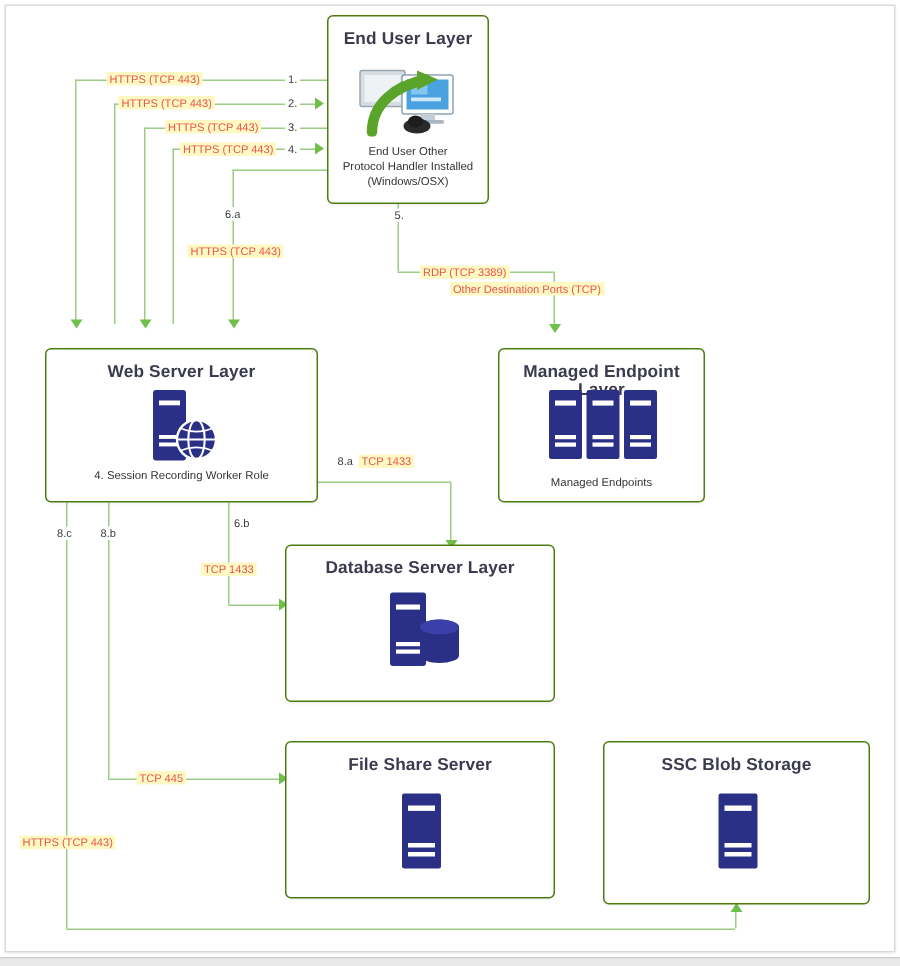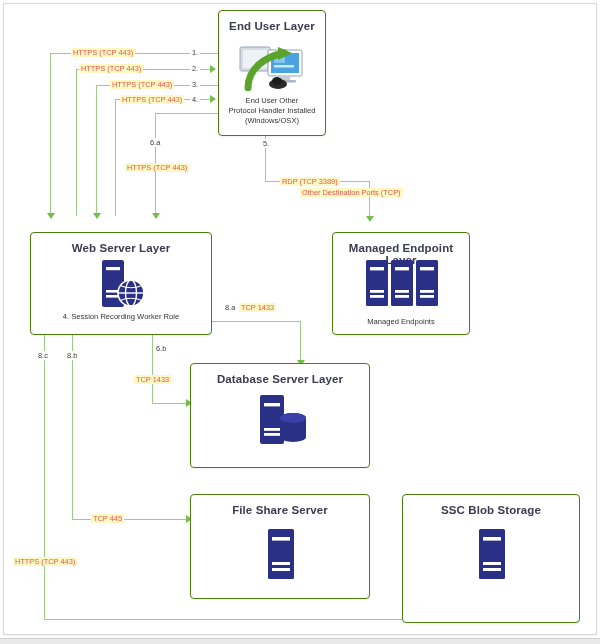--- a/index.html
+++ b/index.html
@@ -246,21 +246,21 @@
   <div class="box" style="left:190px;top:494px;width:180px;height:105px;">
     <div class="box-title">File Share Server</div>
     <svg class="svg-ico" width="28" height="52" viewBox="0 0 28 52" style="left:76px;top:33px;">
       <rect x="1" y="1" width="26" height="50" rx="1.5" fill="#2b3087"></rect>
       <rect x="5" y="9" width="18" height="3.6" fill="#ffffff"></rect>
       <rect x="5" y="34" width="18" height="3" fill="#ffffff"></rect>
       <rect x="5" y="40" width="18" height="3" fill="#ffffff"></rect>
     </svg>
   </div>
 
-  <div class="box" style="left:402px;top:494px;width:178px;height:129px;">
+  <div class="box" style="left:402px;top:494px;width:178px;height:109px;">
     <div class="box-title">SSC Blob Storage</div>
     <svg class="svg-ico" width="28" height="52" viewBox="0 0 28 52" style="left:75px;top:33px;">
       <rect x="1" y="1" width="26" height="50" rx="1.5" fill="#2b3087"></rect>
       <rect x="5" y="9" width="18" height="3.6" fill="#ffffff"></rect>
       <rect x="5" y="34" width="18" height="3" fill="#ffffff"></rect>
       <rect x="5" y="40" width="18" height="3" fill="#ffffff"></rect>
     </svg>
   </div>
 
 </div>

